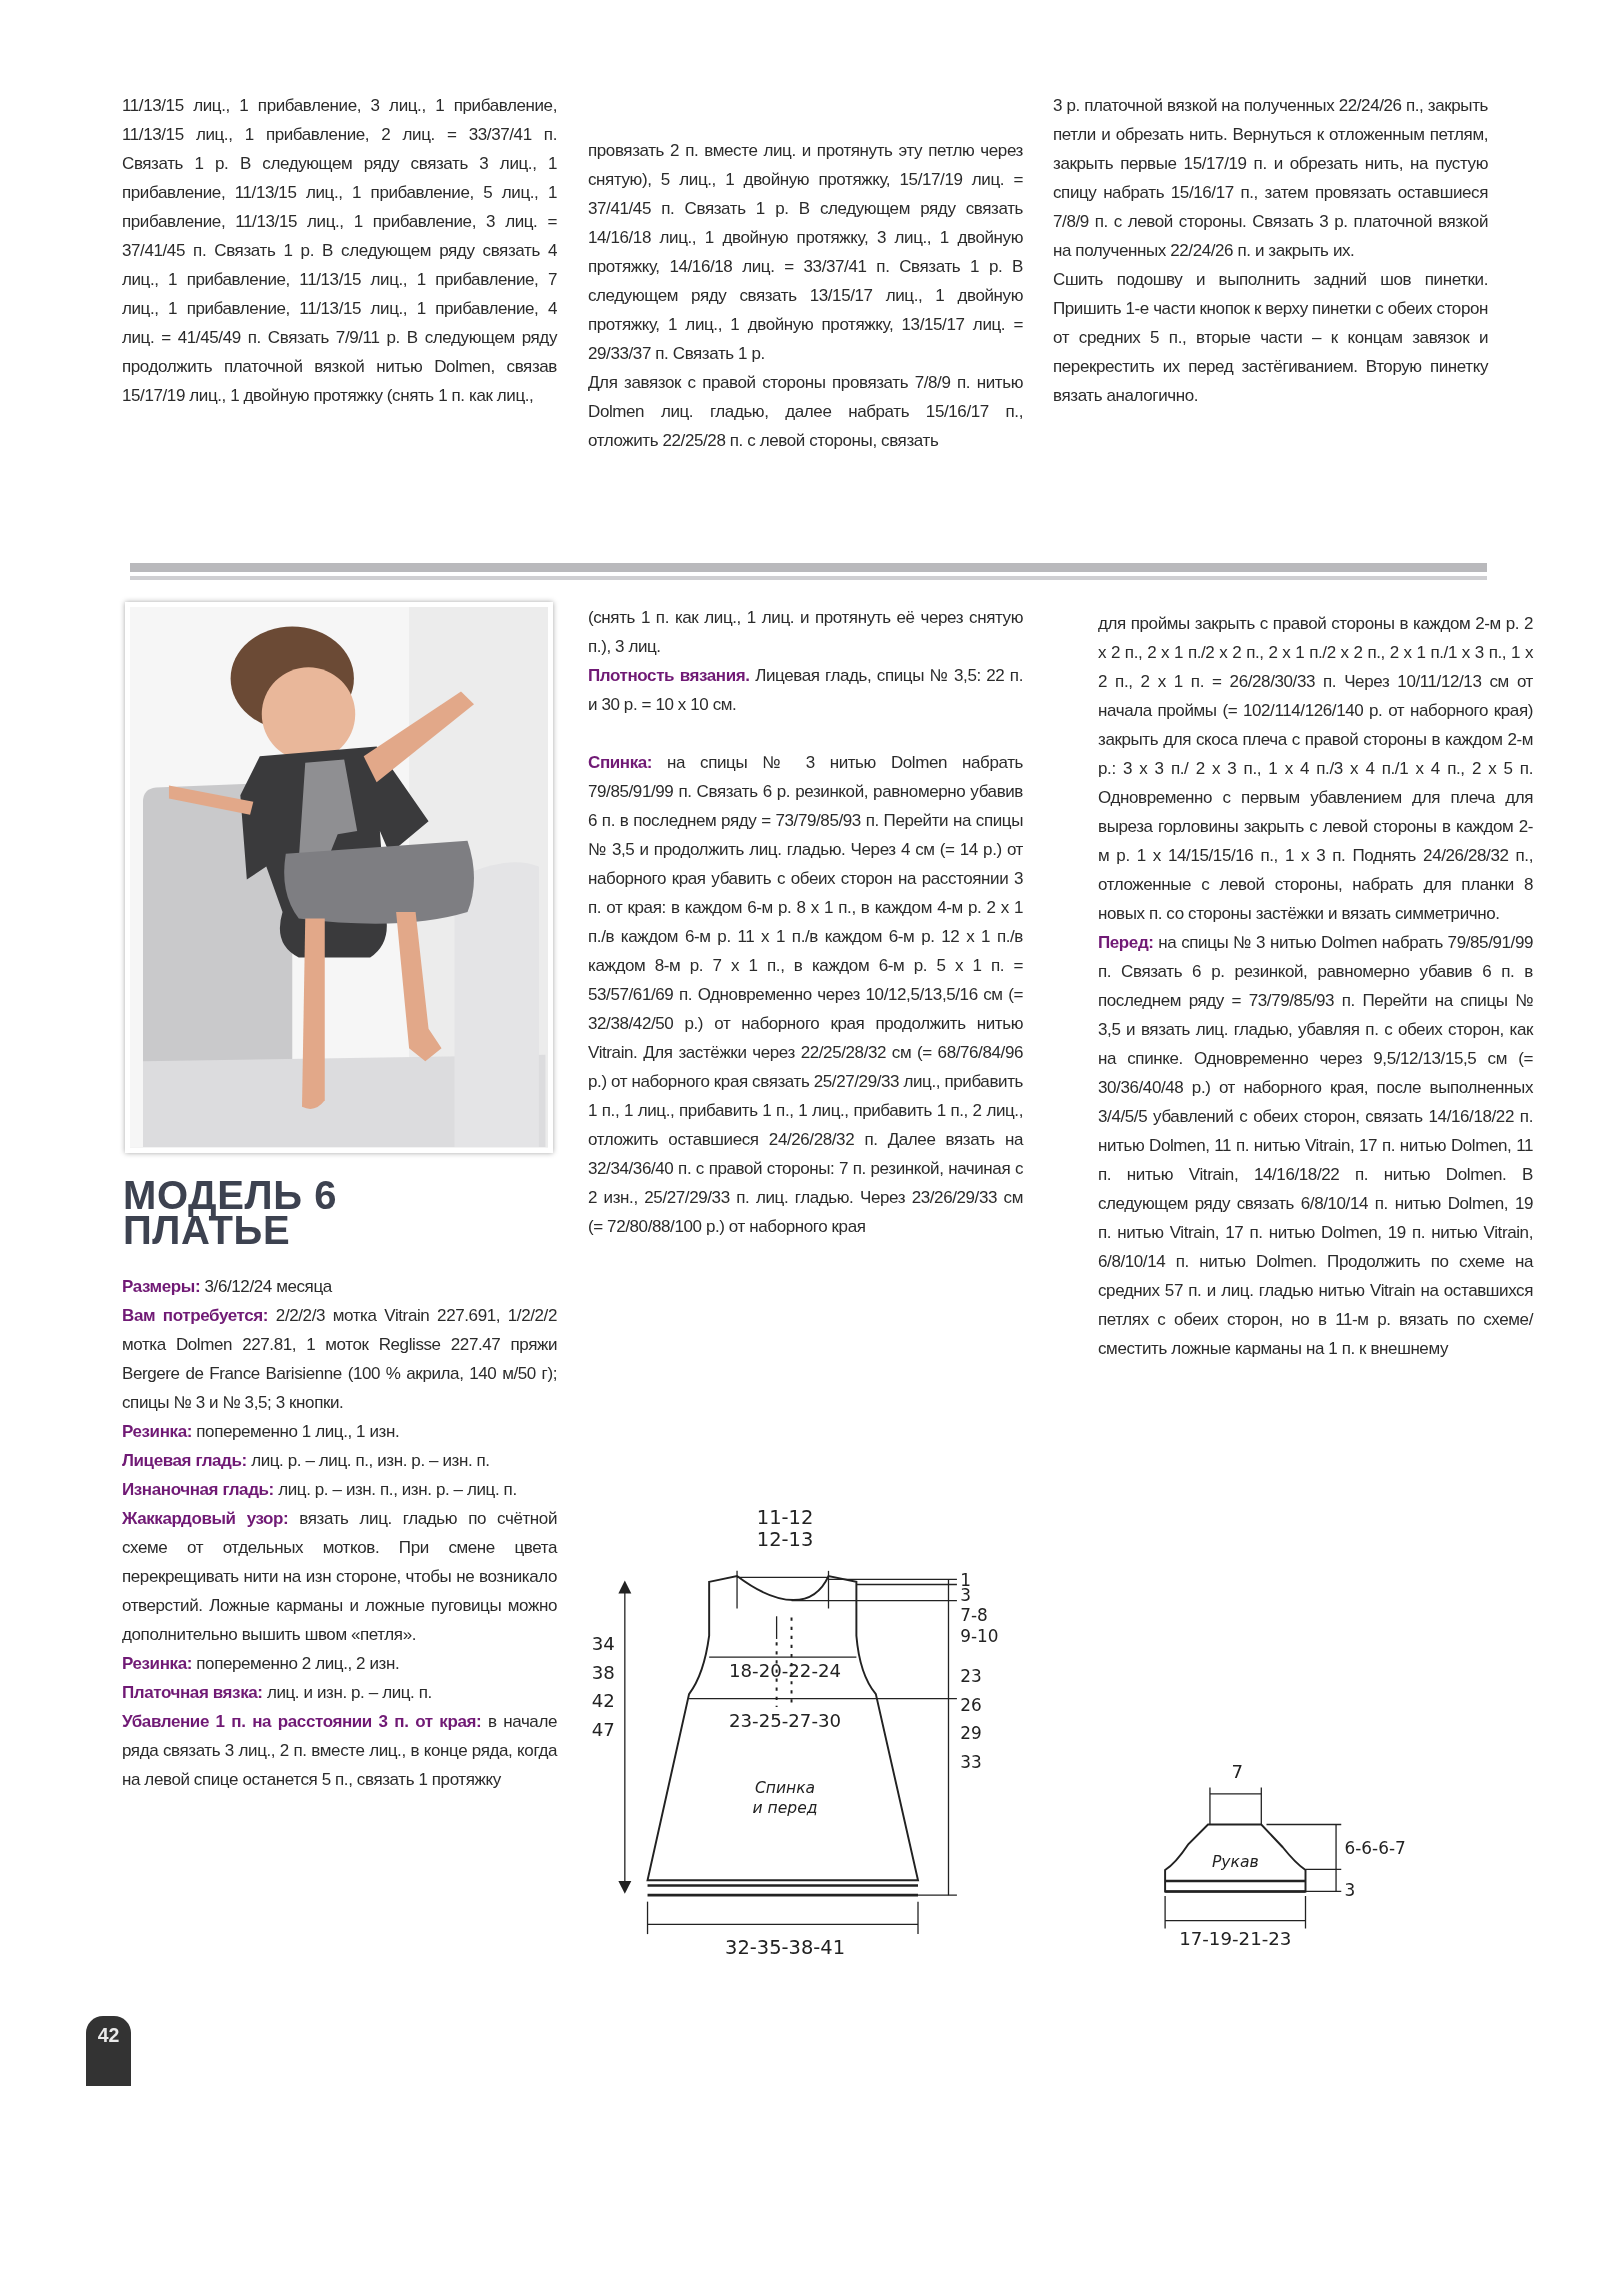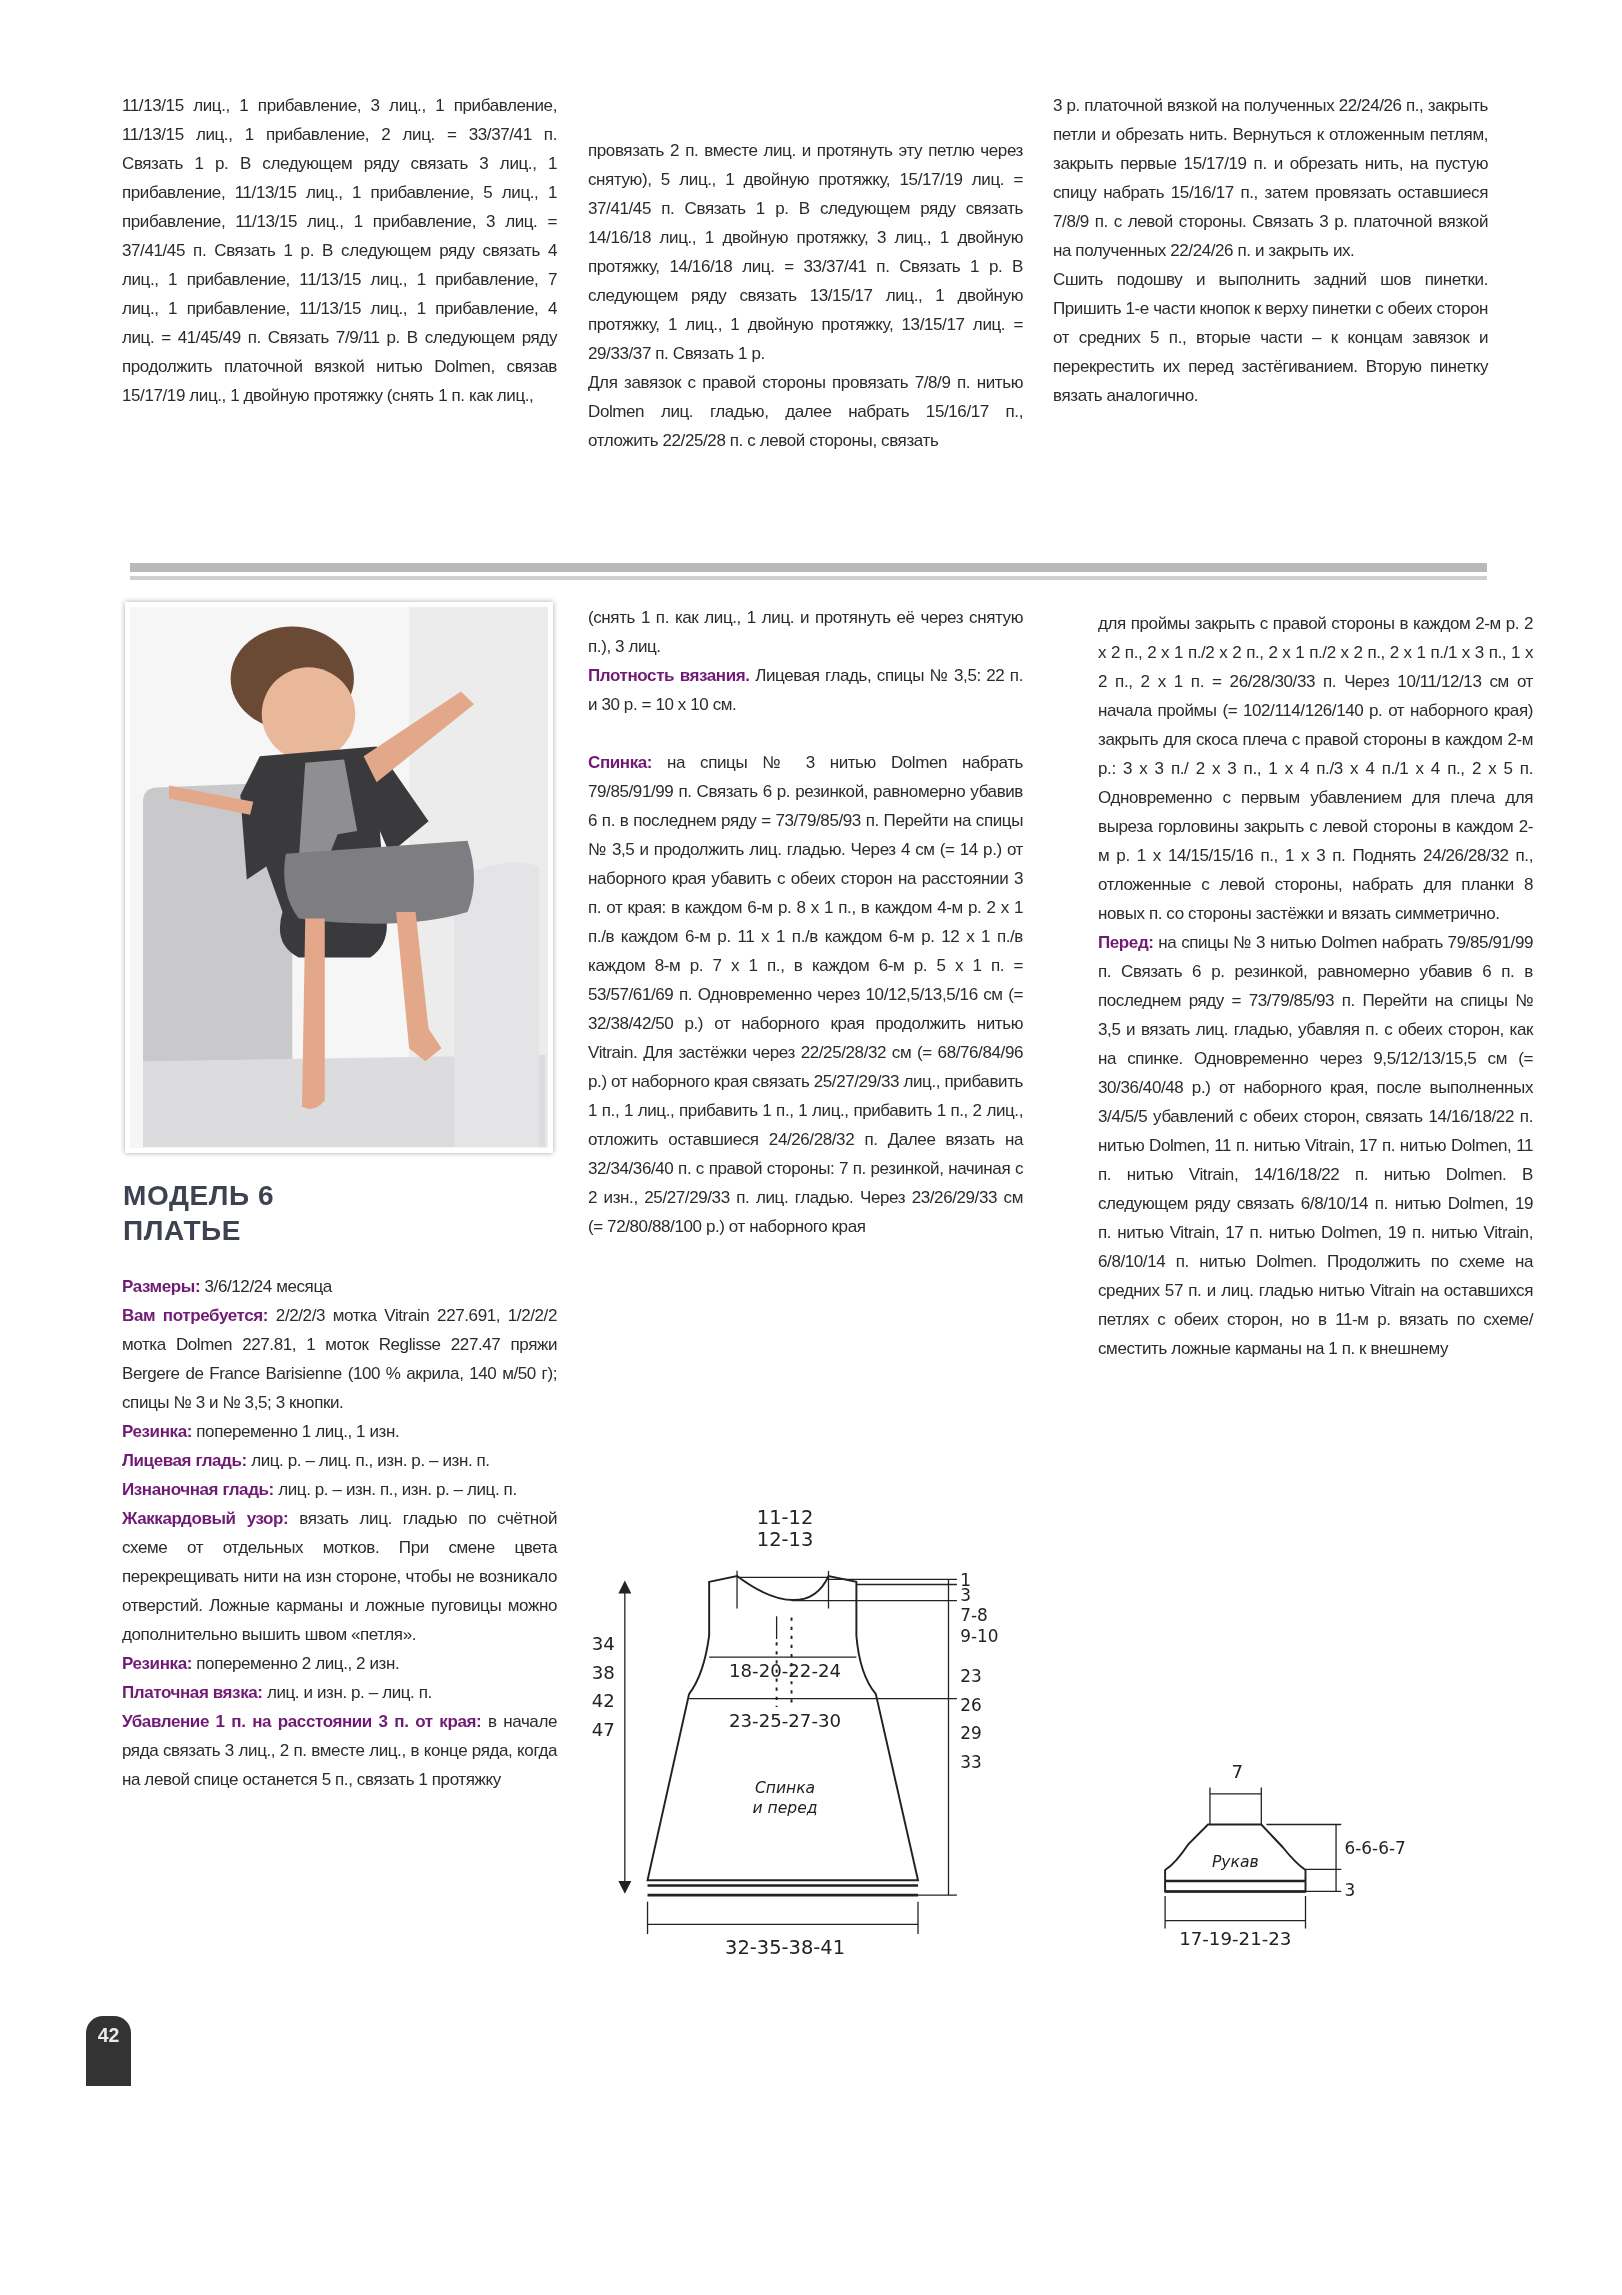--- a/index.html
+++ b/index.html
@@ -14,21 +14,21 @@
   #c2 { left: 588px; top: 91px; margin-top: 45px; }
   #c3 { left: 1053px; top: 91px; }
   #c4 { left: 588px; top: 603px; }
   #c5 { left: 1098px; top: 609px; }
   #c6 { left: 122px; top: 1272px; }
   .divider { position: absolute; left: 130px; width: 1357px; }
   .divider .bar { height: 9px; background: #b9b9bc; }
   .divider .thin { height: 3.9px; background: #cfcfd2; margin-top: 3.9px; }
   .photo { position: absolute; left: 125px; top: 602px; width: 428px; height: 551px;
            background: #f3f3f3; box-shadow: 0 0 5.2px rgba(0,0,0,0.35); border: 5.2px solid #fff; box-sizing: border-box; overflow: hidden; }
-  .title { position: absolute; left: 123px; top: 1178px; font-size: 28px; line-height: 35px;
+  .title { position: absolute; left: 123px; top: 1178px; font-size: 40px; line-height: 35px;
            font-weight: bold; color: #3d4250; letter-spacing: 0.6px; }
   .pagenum { position: absolute; left: 86px; top: 2016px; width: 45px; height: 70px;
              background: #333; border-radius: 17px 17px 0 0; color: #eaeaea;
              font-size: 19.5px; font-weight: bold; text-align: center; line-height: 39px; }
   svg text { font-family: "DejaVu Sans", sans-serif; fill: #222; }
 </style>
 </head>
 <body>
 
 <div class="col" id="c1">

